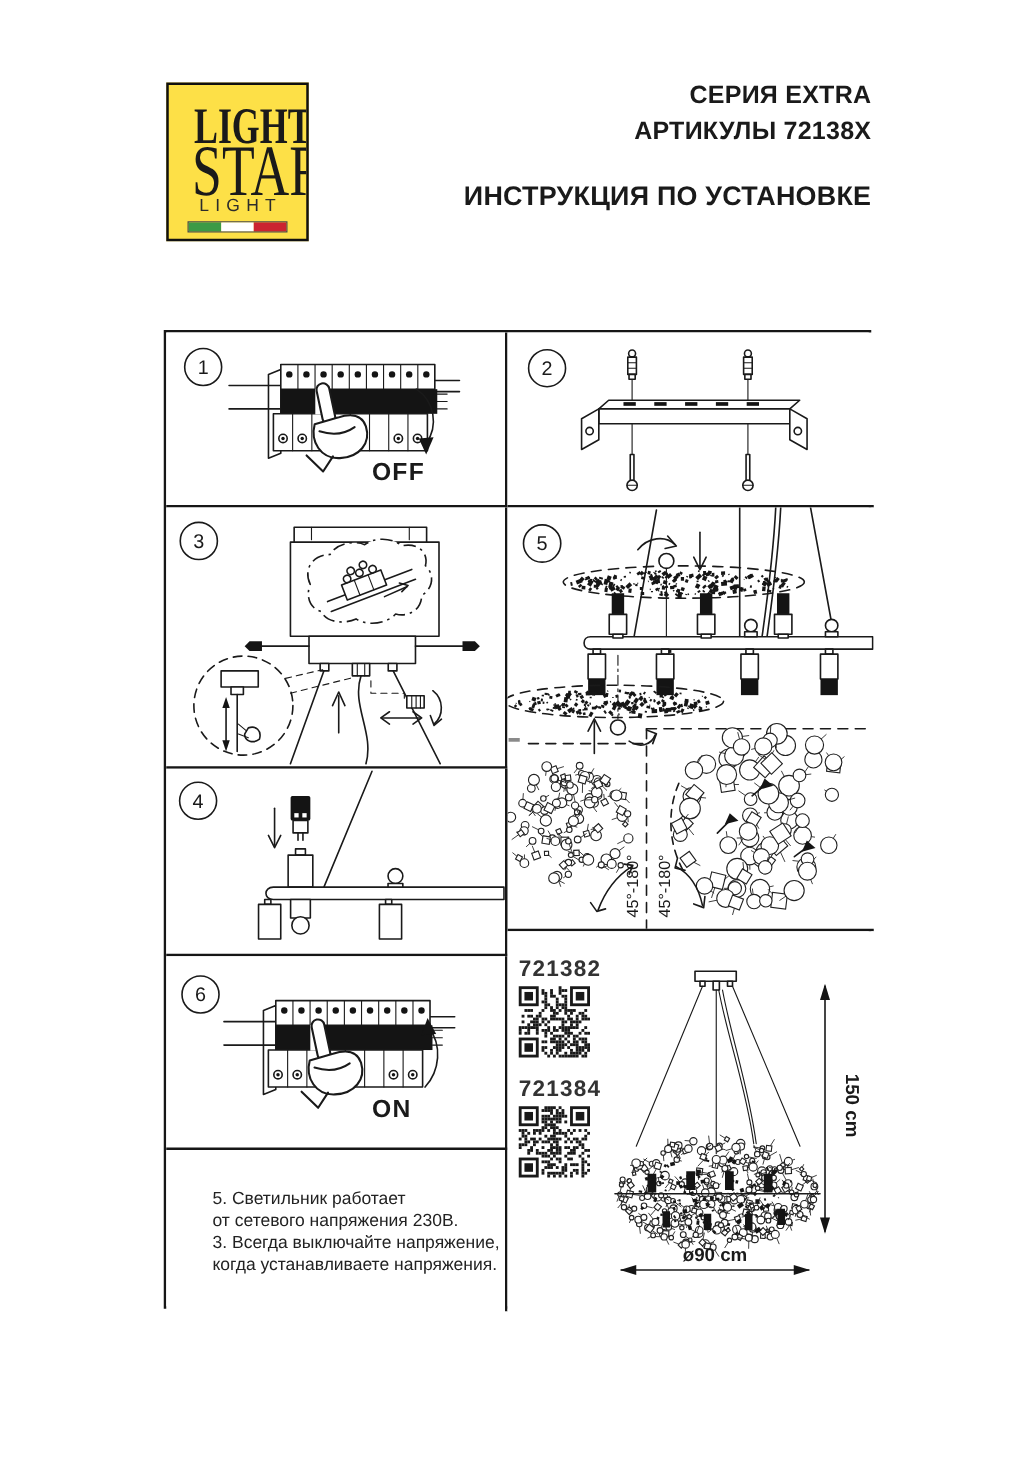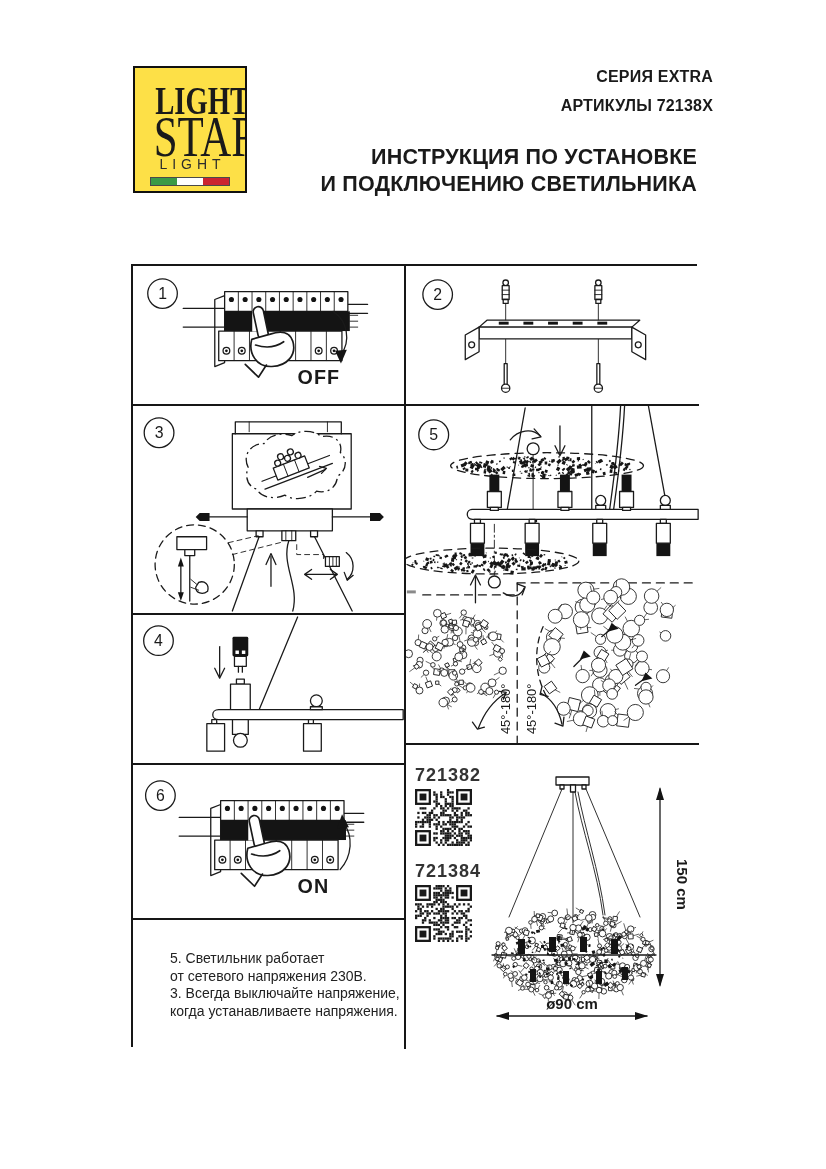--- a/index.html
+++ b/index.html
@@ -8,21 +8,21 @@
 .abs{position:absolute}
 
 .logo-box{left:133px;top:66px;width:114px;height:127px;border:2px solid #101010;background:#fde047;text-align:center;overflow:hidden}
 .logo-l1{font-family:"Liberation Serif",serif;font-weight:700;font-size:41px;line-height:36px;margin-top:14px}
 .logo-l1 span,.logo-l2 span{display:inline-block;transform:scaleX(.70);transform-origin:center}
 .logo-l2{font-family:"Liberation Serif",serif;font-weight:400;font-size:58px;line-height:38px}
 .logo-l2 span{transform:scaleX(.74)}
 .logo-l3{font-size:14px;letter-spacing:5px;margin-left:5px;line-height:16px;color:#2c2c2c}
 .logo-flag{width:80px;height:9px;margin:5px auto 0;border:1px solid #4a4a4a;display:flex}
 .logo-flag span{flex:1;height:100%}
-.hdr-top{right:113px;top:62px;text-align:right;font-weight:700;font-size:16px;line-height:29px;letter-spacing:.2px}
+.hdr-top{right:129px;top:62px;text-align:right;font-weight:700;font-size:20px;line-height:29px;letter-spacing:.2px}
 .hdr-title{right:129px;top:144px;text-align:right;font-weight:700;font-size:21.5px;line-height:27px;letter-spacing:.2px}
 
 .grid{left:131px;top:264px;width:566px;height:783px;border:2px solid #161616;background:#fff}
 .panel{position:absolute;background:#fff}
 .br{border-right:2px solid #161616}
 .bb{border-bottom:2px solid #161616}
 .panel svg{display:block;width:100%;height:100%}
 svg text{font-family:"Liberation Sans",sans-serif;fill:#1a1a1a}
 .s{stroke:#1a1a1a;stroke-width:1.3;fill:none;stroke-linecap:round;stroke-linejoin:round}
 .sw{stroke:#1a1a1a;stroke-width:1.3;fill:#fff;stroke-linejoin:round}
@@ -49,21 +49,20 @@
       <span style="background:#cb2430"></span>
   </div>
 </div>
 
 <div class="abs hdr-top">
   <div>СЕРИЯ EXTRA</div>
   <div>АРТИКУЛЫ 72138X</div>
 </div>
 <div class="abs hdr-title">
   <div>ИНСТРУКЦИЯ ПО УСТАНОВКЕ</div>
-  <div>И ПОДКЛЮЧЕНИЮ СВЕТИЛЬНИКА</div>
 </div>
 
 <div class="abs grid">
 
   <div class="panel br bb" style="left:0;top:0;width:273px;height:140px">
     <svg viewBox="0 0 273 140">
       <g>
         <circle class="sw" cx="29" cy="28" r="15"></circle>
         <text class="num" x="29" y="33.5" text-anchor="middle">1</text>
       </g>

